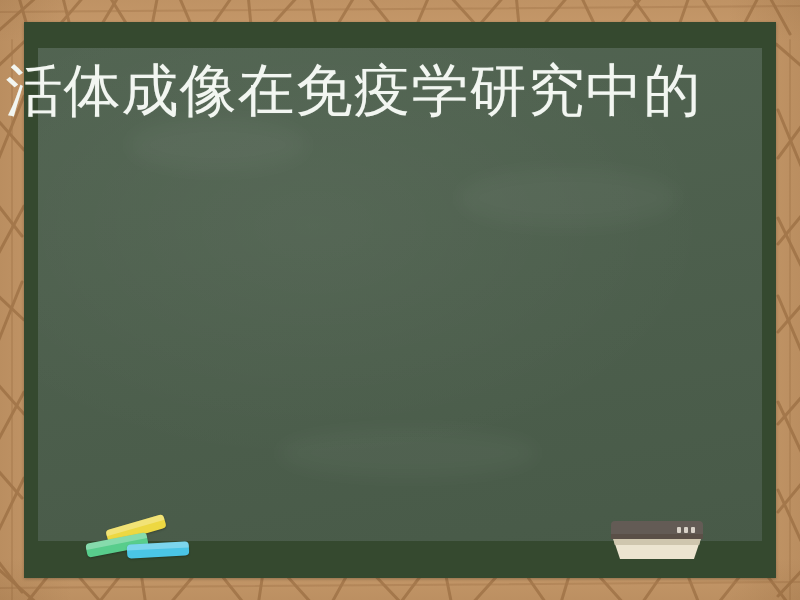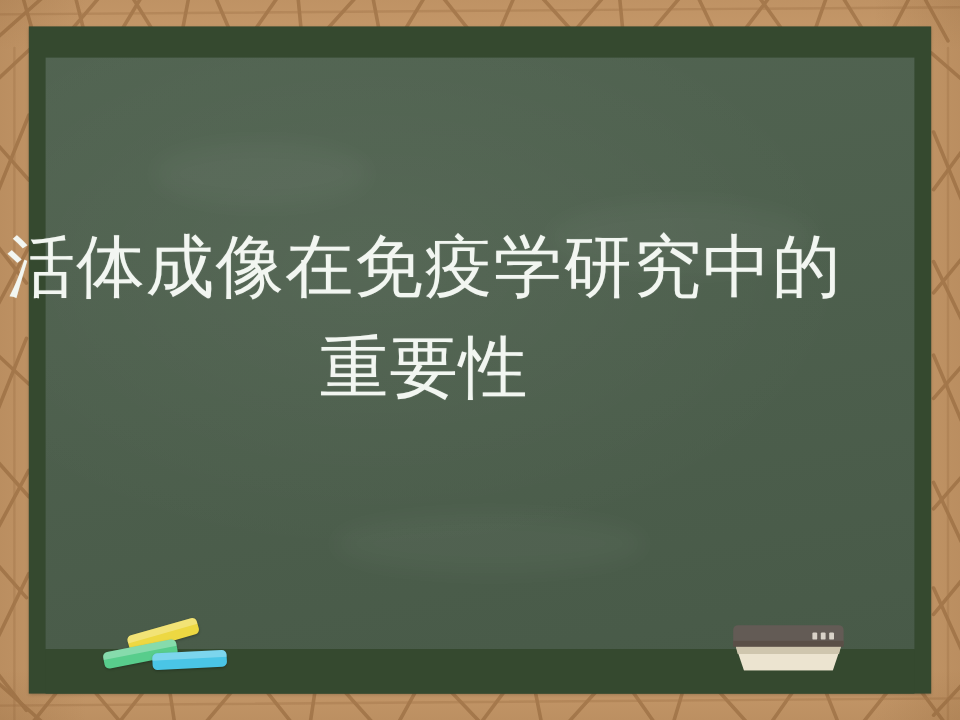--- a/index.html
+++ b/index.html
@@ -80,21 +80,20 @@
   
   #title-block {
     position: absolute;
     left: 14px;
     top: 26px;
     width: 631px;
     height: 493px;
     display: flex;
     flex-direction: column;
     align-items: center;
-    justify-content: center;
     padding-bottom: 60px;
     box-sizing: border-box;
   }
   .title-line {
     color: #f2f6f1;
     font-family: "DejaVu Serif", "Liberation Serif", serif;
     font-size: 57px;
     line-height: 84px;
     letter-spacing: 1px;
     white-space: nowrap;
@@ -286,21 +285,20 @@
 
     <div id="board-inner">
       <div id="board-sheen"></div>
       <div class="smudge" style="left:90px;  top:70px;  width:180px; height:54px;"></div>
       <div class="smudge" style="left:420px; top:120px; width:220px; height:60px;"></div>
       <div class="smudge" style="left:240px; top:380px; width:260px; height:50px;"></div>
     </div>
 
     <div id="title-block">
       <div class="title-line">活体成像在免疫学研究中的</div>
-      <div class="title-line">重要性</div>
     </div>
 
     <div id="chalk-ledge"></div>
 
     <div class="chalk" id="chalk-yellow"></div>
     <div class="chalk" id="chalk-green"></div>
     <div class="chalk" id="chalk-blue"></div>
 
     <div id="eraser">
       <div id="eraser-felt"></div>

